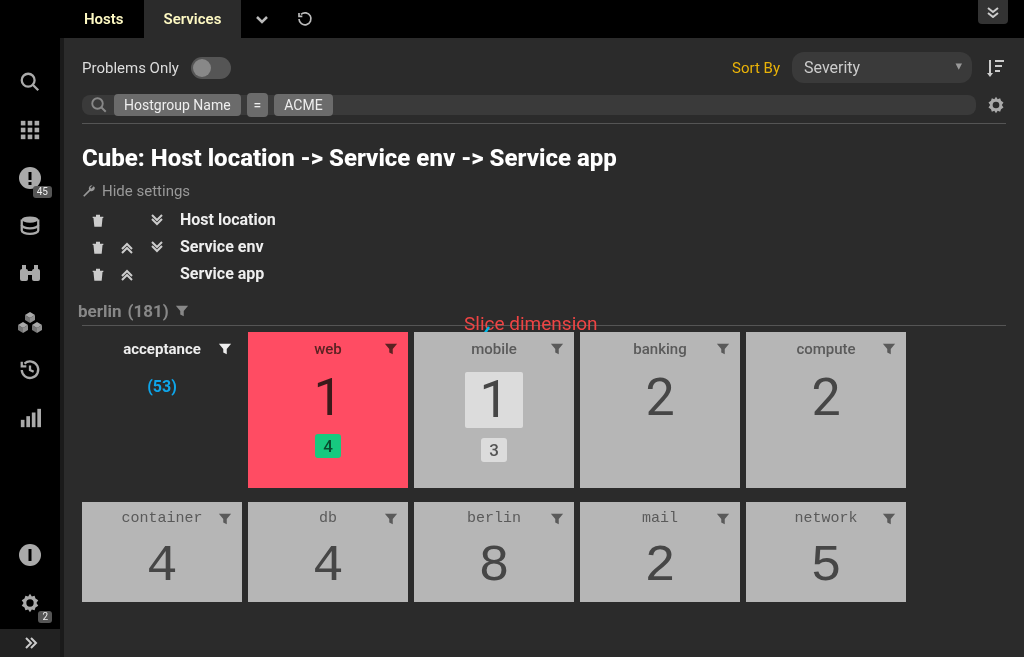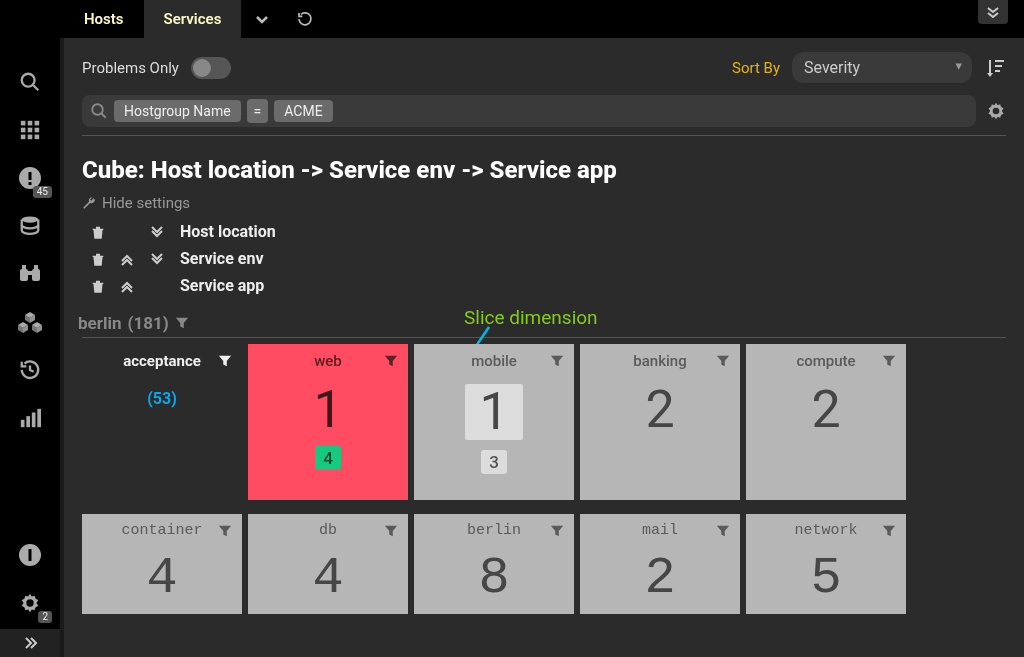--- a/index.html
+++ b/index.html
@@ -166,21 +166,21 @@
     align-items: center;
     gap: 10px;
     margin-bottom: 8px;
   }
   .search-bar {
     flex: 1;
     background: #3a3a3a;
     border-radius: 8px;
     display: flex;
     align-items: center;
-    padding: 16px 8px;
+    padding: 4px 8px;
     gap: 6px;
     height: 20px;
   }
   .search-bar .mag { color: #888; }
   .chip {
     background: #6b6b6b;
     color: #eee;
     padding: 3px 10px;
     border-radius: 4px;
     font-size: 14px;
@@ -219,25 +219,25 @@
     color: #ccc;
     cursor: pointer;
   }
   .dim-row .ctrl.empty { visibility: hidden; }
   .dim-row .dim-name {
     font-size: 16px;
     font-weight: 700;
     color: #eee;
   }
   .annotation {
-    color: #84cc16;
+    color: #ef4444;
     font-size: 19px;
     position: absolute;
     left: 400px;
-    top: 268px;
+    top: 274px;
     pointer-events: none;
   }
   .annotation-arrow {
     position: absolute;
     left: 370px;
     top: 284px;
     pointer-events: none;
   }
   .group-header {
     font-size: 17px;

